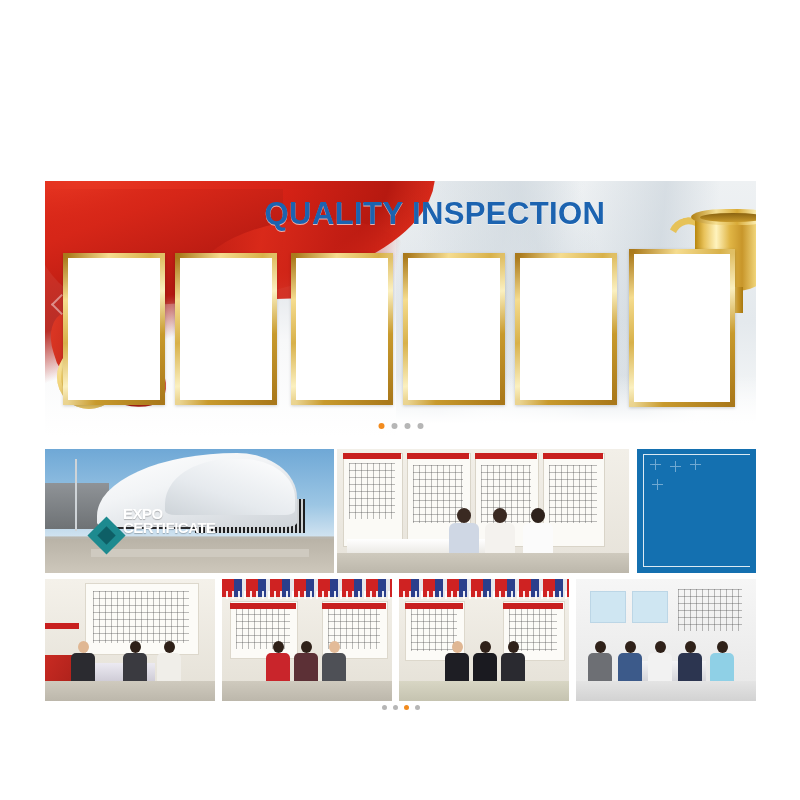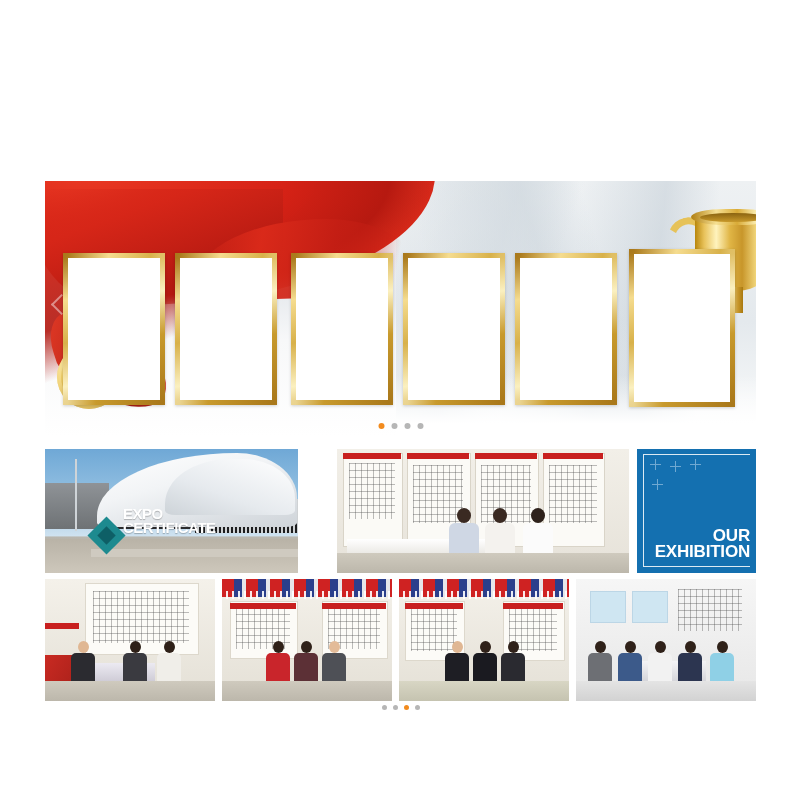--- a/index.html
+++ b/index.html
@@ -281,21 +281,21 @@
 
   
   .exhibit{position:absolute;left:45px;top:449px;width:711px;height:252px;}
 
   .ex-row1{position:absolute;left:0;top:0;width:711px;height:124px;}
   .ex-row2{position:absolute;left:0;top:130px;width:711px;height:122px;}
 
   .ph{position:absolute;top:0;height:100%;overflow:hidden;background:#dcdcdc;}
 
   
-  .p1{left:0;width:253px;}
+  .p1{left:0;width:289px;}
   .p1 .sky{position:absolute;inset:0;background:linear-gradient(to bottom,#6fa8d6 0%,#9cc6e4 45%,#cfe2f0 70%,#b9b6ae 71%,#a9a49b 100%);}
   .p1 .tent{
     position:absolute;left:52px;top:4px;width:200px;height:74px;
     background:linear-gradient(165deg,#ffffff 0%,#f2f4f6 40%,#dfe3e7 70%,#cfd4d9 100%);
     border-radius:70% 30% 6% 6% / 85% 60% 6% 6%;
   }
   .p1 .tent2{
     position:absolute;left:120px;top:10px;width:130px;height:56px;
     background:linear-gradient(200deg,#ffffff,#e6eaee 60%,#cdd3d8);
     border-radius:50% 40% 8% 8% / 80% 70% 8% 8%;
@@ -394,20 +394,21 @@
 
 <div class="page">
 
   <div class="banner">
     <div class="banner-bg"></div>
     <div class="marble"></div>
     <div class="silk"></div>
     <div class="silk2"></div>
     <div class="silk3"></div>
 
+    <div class="banner-title">QUALITY INSPECTION</div>
 
     <div class="trophy">
       <div class="handle l"></div>
       <div class="handle r"></div>
       <div class="cup"></div>
       <div class="rim"></div>
       <div class="rim-in"></div>
       <div class="stem"></div>
     </div>
 
@@ -732,24 +733,20 @@
       </div>
 
       <div class="ph p3">
         <div class="corner-br"></div>
         <div class="pluses">
           <i style="left:0;top:0"></i>
             <i style="left:20px;top:2px"></i>
             <i style="left:40px;top:0"></i>
           <i style="left:2px;top:20px"></i>
         </div>
-        <div class="ex-label">
-          <div class="l1">OUR</div>
-          <div class="l2">EXHIBITION</div>
-        </div>
       </div>
     </div>
 
     <div class="ex-row2">
 
       <div class="q q1">
         <div class="booth-bg"></div>
         <div class="board" style="left:40px;top:4px;width:112px;height:70px;"></div>
         <div class="gridlines" style="left:48px;top:12px;width:96px;height:52px;"></div>
         <div class="redbar" style="left:0;top:44px;width:34px;"></div>

